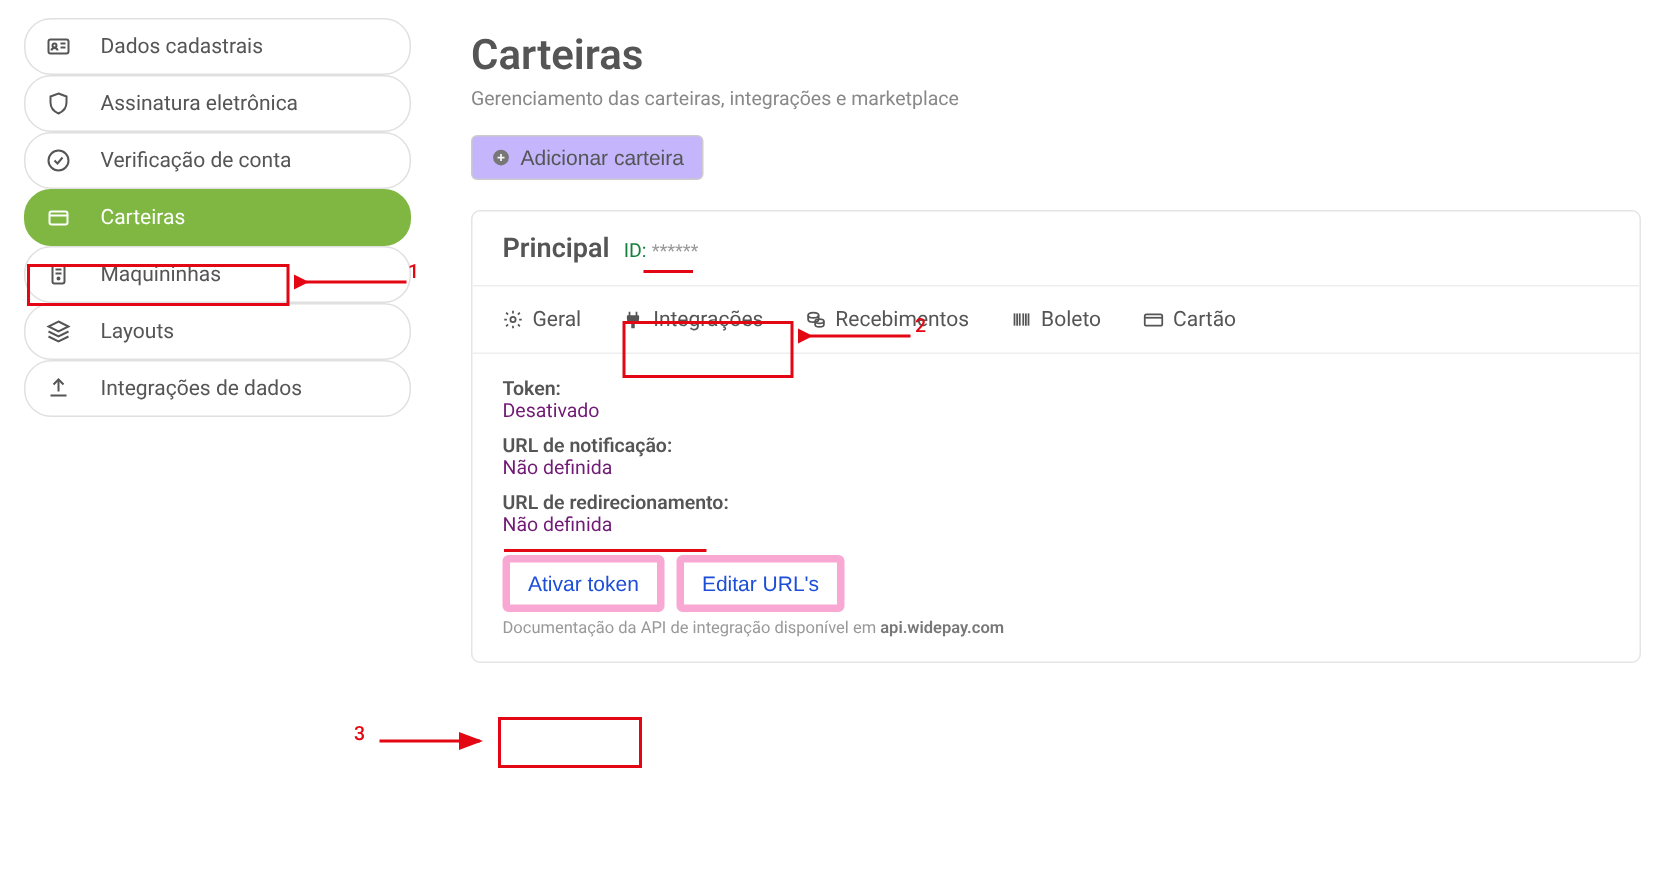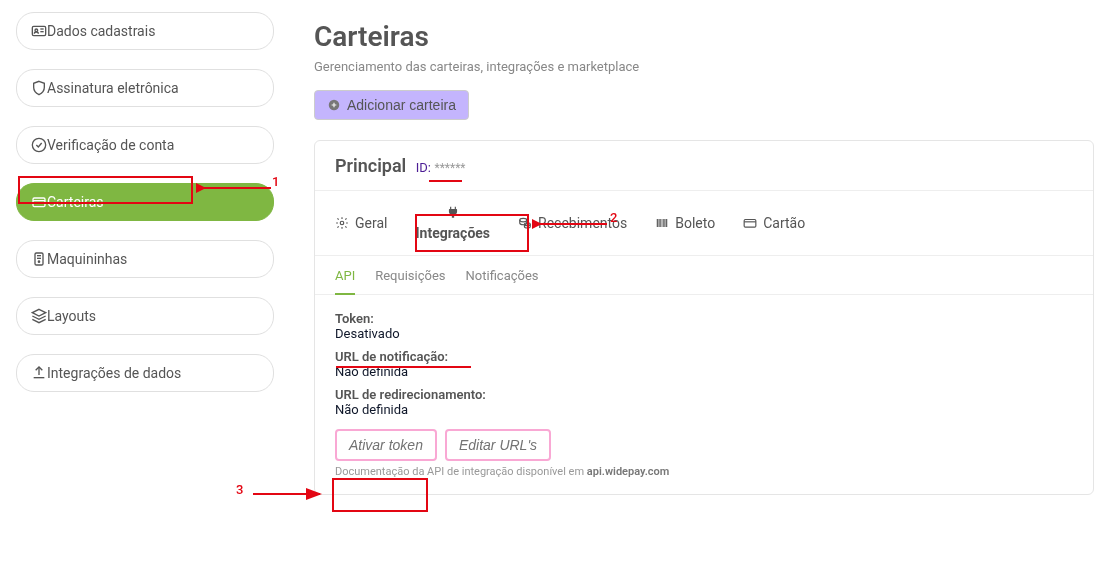--- a/index.html
+++ b/index.html
@@ -14,25 +14,25 @@
   width: 1118px;
   min-height: 584px;
 }
 .sidebar {
   width: 290px;
   padding: 12px 16px;
 }
 .sidebar-item {
   display: flex;
   align-items: center;
-  gap: 0;
+  gap: 20px;
   padding: 10px 14px;
   border: 1px solid #e0e0e0;
   border-radius: 18px;
-  margin-bottom: 19px;
+  margin-bottom: 0;
   cursor: pointer;
   color: #555;
 }
 .sidebar-item.active {
   background: #7fb742;
   border-color: #7fb742;
   color: #fff;
 }
 .sidebar-item .icon { width: 16px; height: 16px; display: inline-flex; align-items: center; justify-content: center; }
 .sidebar-item .icon svg { width: 16px; height: 16px; }
@@ -78,21 +78,21 @@
   border-bottom: 1px solid #eee;
 }
 .card-title {
   font-size: 18px;
   font-weight: 600;
   color: #555;
   display: inline-block;
 }
 .card-id-label {
   font-size: 13px;
-  color: #4c1d95;
+  color: #15803d;
   margin-left: 6px;
   margin-top: 19px;
 }
 .card-id-value {
   font-size: 12px;
   color: #999;
 }
 
 .tabs {
   display: flex;
@@ -102,21 +102,21 @@
 }
 .tab {
   display: inline-flex;
   align-items: center;
   gap: 6px;
   cursor: pointer;
   color: #555;
   font-size: 14px;
 }
 .tab .icon { width:14px; height:14px; }
-.tab.active { font-weight: 700; flex-direction: column; }
+.tab.active { font-weight: 400; }
 
 .subtabs {
   display: flex;
   gap: 20px;
   padding: 12px 20px 0 20px;
   border-bottom: 1px solid #eee;
 }
 .subtab {
   cursor: pointer;
   padding-bottom: 10px;
@@ -133,38 +133,37 @@
   padding: 16px 20px;
 }
 .field-label {
   font-weight: 600;
   color: #555;
   font-size: 13px;
   margin-top: 8px;
 }
 .field-label:first-child { margin-top:0; }
 .field-value {
-  color: #0f172a;
+  color: #701a75;
   font-size: 13px;
   margin-bottom: 6px;
 }
 .actions {
   margin-top: 12px;
   display: flex;
   gap: 8px;
 }
 .action-btn {
-  border: 2px solid #f9a8d4;
+  border: 5px solid #f9a8d4;
   background: #fff;
-  color: #737373;
+  color: #1d4ed8;
   padding: 6px 12px;
   border-radius: 4px;
   cursor: pointer;
   font-size: 14px;
-  font-style: italic;
 }
 .doc-note {
   font-size: 11px;
   color: #999;
   margin-top: 4px;
 }
 .doc-note .bold { font-weight:600; color:#777; }
 .annot-box { border: 2.5px solid #e30613; position:absolute; }
 .annot-label { color:#e30613; font-size:13px; font-weight:500; position:absolute; }
 .annot-underline { border-bottom: 2.5px solid #e30613; position:absolute; }
@@ -303,25 +302,20 @@
         </div>
         <div class="tab">
           <span class="icon"><svg viewBox="0 0 24 24" fill="none" stroke="currentColor" stroke-width="2">
                   <rect x="2" y="6" width="20" height="13" rx="2"></rect>
                   <line x1="2" y1="10" x2="22" y2="10"></line>
                 </svg></span>
           <span>Cartão</span>
         </div>
       </div>
 
-      <div class="subtabs">
-        <div class="subtab active">API</div>
-        <div class="subtab">Requisições</div>
-        <div class="subtab">Notificações</div>
-      </div>
 
       <div class="card-body">
         <div class="field-label">Token:</div>
         <div class="field-value">Desativado</div>
         <div class="field-label">URL de notificação:</div>
         <div class="field-value">Não definida</div>
         <div class="field-label">URL de redirecionamento:</div>
         <div class="field-value">Não definida</div>
 
         <div class="actions">

